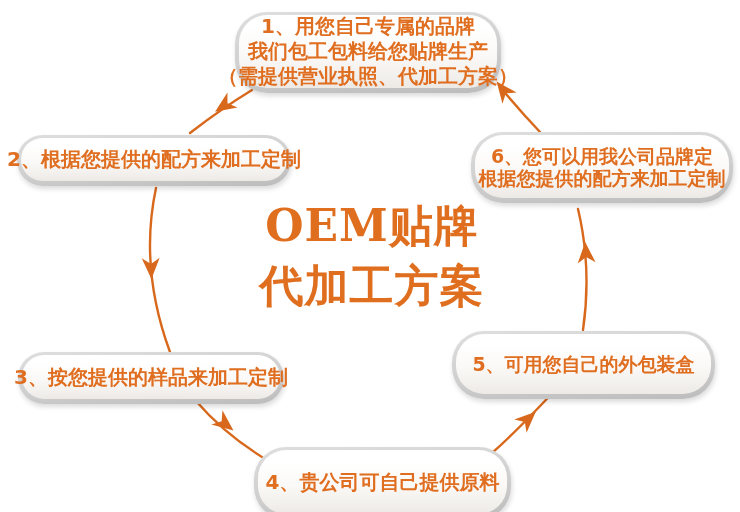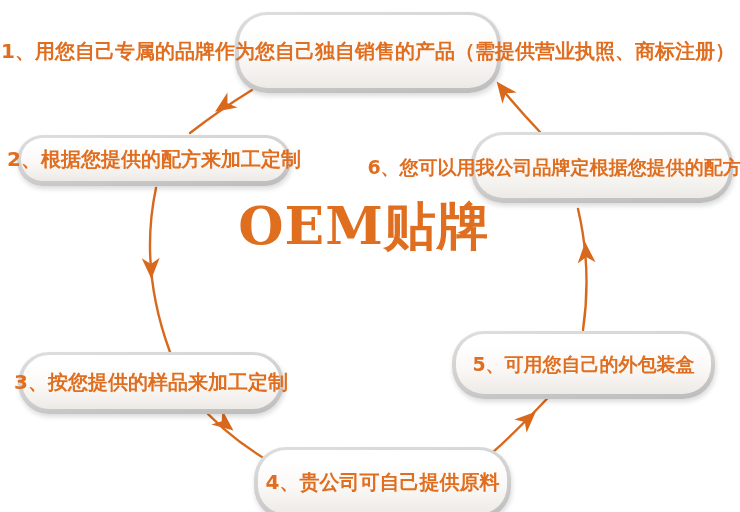--- a/index.html
+++ b/index.html
@@ -13,45 +13,45 @@
   .pill{
     position:absolute;box-sizing:border-box;
     border-radius:32px;
     background:linear-gradient(175deg,#dedede 0%,#cfcfcf 55%,#bcbcbc 100%);
     padding:3px 4px 5px 4px;
     box-shadow:1px 3px 5px rgba(0,0,0,0.14);
   }
   .pill-inner{
     width:100%;height:100%;border-radius:28px;
     background:linear-gradient(180deg,#ffffff 18%,#fbf9f7 55%,#edeae6 100%);
-    display:flex;flex-direction:row;justify-content:center;align-items:center;
+    display:flex;flex-direction:column;justify-content:center;align-items:center;
     text-align:center;
   }
   .pill-line{
     color:#E06E20;font-weight:bold;white-space:nowrap;
     font-size:19px;line-height:23px;
   }
   
   .p1{left:235px;top:12px;width:266px;height:81px;}
   .p1 .pill-line{font-size:20px;line-height:25px;}
   .p2{left:17px;top:135px;width:274px;height:51px;}
   .p2 .pill-line{font-size:20px;}
-  .p3{left:18px;top:352px;width:266px;height:62px;}
+  .p3{left:18px;top:352px;width:266px;height:52px;}
   .p3 .pill-line{font-size:20px;}
   .p4{left:254px;top:447px;width:257px;height:72px;}
   .p4 .pill-line{font-size:20px;line-height:25px;}
   .p5{left:452px;top:331px;width:263px;height:68px;}
   .p6{left:471px;top:132px;width:262px;height:71px;}
   .p6 .pill-line{line-height:22px;}
   
   .title{
-    position:absolute;left:162px;top:196px;width:404px;
+    position:absolute;left:170px;top:196px;width:404px;
     text-align:center;color:#DF6E1F;font-weight:bold;
     font-family:"DejaVu Serif","Liberation Serif",serif;
-    font-size:52px;line-height:60px;letter-spacing:1px;
+    font-size:44px;line-height:60px;letter-spacing:1px;
   }
   .title div{white-space:nowrap;}
   
   svg.arrows{position:absolute;left:0;top:0;}
   .arc{stroke:#D8691C;stroke-width:2.4;fill:none;stroke-linecap:round;}
   .head{fill:#D8691C;stroke:none;}
 </style>
 </head>
 <body>
 
@@ -80,22 +80,22 @@
     </g>
     <g>
       <path class="arc" d="M540 132 Q521 112 501 88"></path>
       <path class="head" d="M12 0 L-9 -9 L-3 0 L-9 9 Z" transform="translate(504,91) rotate(-128)"></path>
     </g>
   </svg>
 
   <div class="pill p1">
     <div class="pill-inner">
       <div class="pill-line">1、用您自己专属的品牌</div>
-      <div class="pill-line">作为您自己独自销售的产品</div>
-      <div class="pill-line">（需提供营业执照、商标注册）</div>
+      <div class="pill-line">我们包工包料给您贴牌生产</div>
+      <div class="pill-line">（需提供营业执照、代加工方案）</div>
     </div>
   </div>
 
   <div class="pill p2">
     <div class="pill-inner">
       <div class="pill-line">2、根据您提供的配方来加工定制</div>
     </div>
   </div>
 
   <div class="pill p3">
@@ -118,15 +118,16 @@
 
   <div class="pill p6">
     <div class="pill-inner">
       <div class="pill-line">6、您可以用我公司品牌定</div>
       <div class="pill-line">根据您提供的配方来加工定制</div>
     </div>
   </div>
 
   <div class="title">
     <div>OEM贴牌</div>
+    <div>代加工方案</div>
   </div>
 
 </div>
 
 </body></html>

